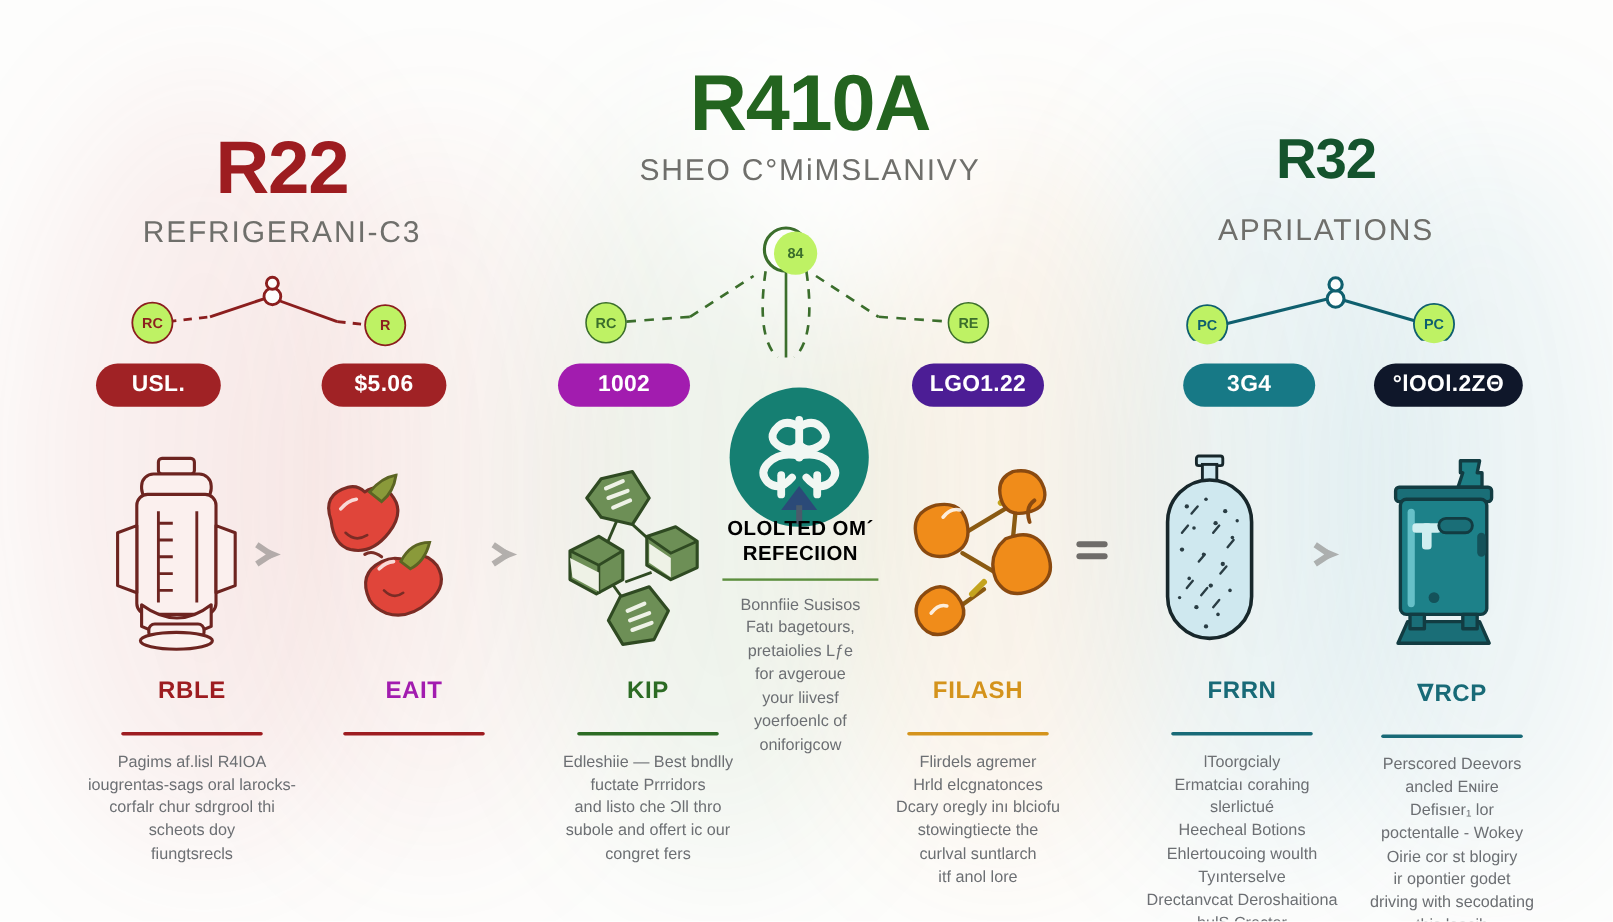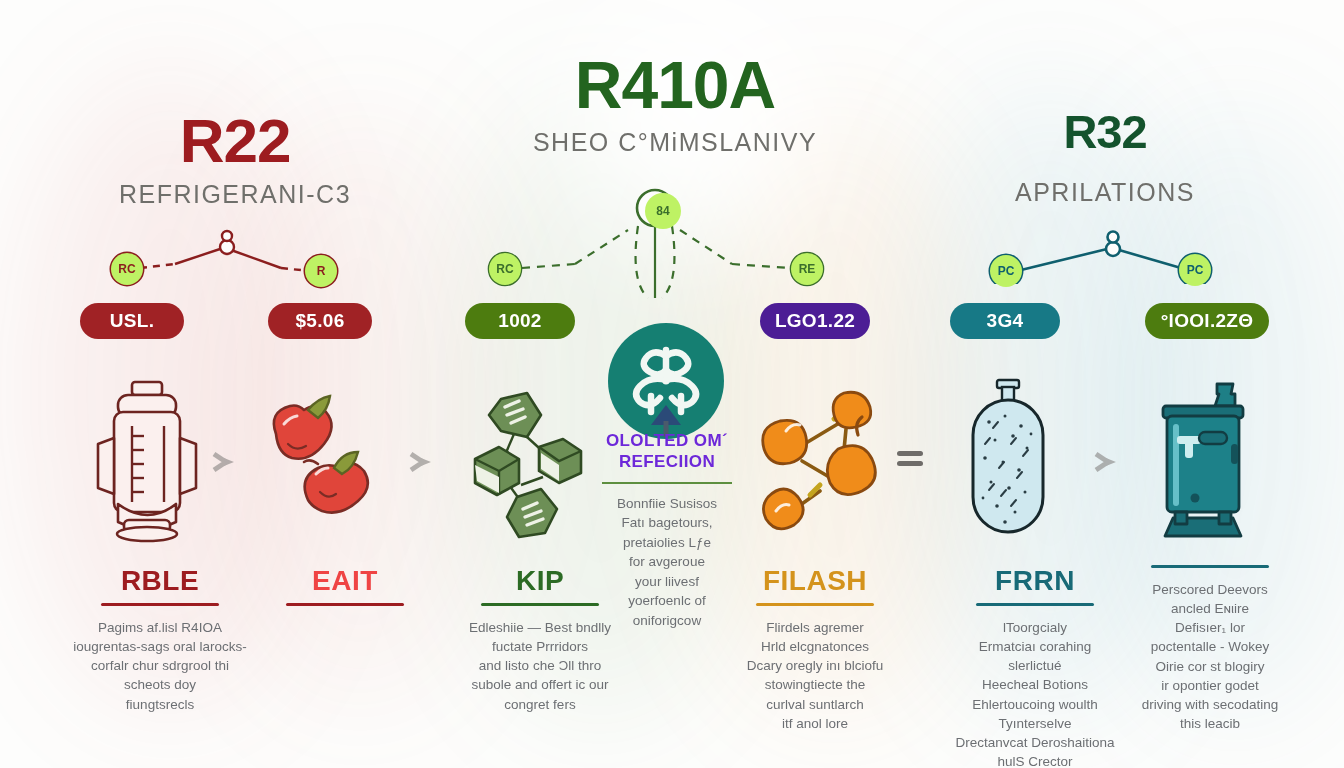--- a/index.html
+++ b/index.html
@@ -48,49 +48,49 @@
   }
 
   
   .pill{
     position:absolute;height:36px;border-radius:18px;
     display:flex;align-items:center;justify-content:center;
     color:#fff;font-size:19px;font-weight:700;letter-spacing:.3px;
   }
   #pill-r22-l{left:80px;top:303px;width:104px;background:#a02225;}
   #pill-r22-r{left:268px;top:303px;width:104px;background:#a02225;}
-  #pill-410-l{left:465px;top:303px;width:110px;background:#4d7c0f;}
+  #pill-410-l{left:465px;top:303px;width:110px;background:#a21caf;}
   #pill-410-r{left:760px;top:303px;width:110px;background:#4c1d95;}
-  #pill-r32-l{left:950px;top:303px;width:110px;background:#177986;}
-  #pill-r32-r{left:1145px;top:303px;width:124px;background:#4d7c0f;}
+  #pill-r32-l{left:986px;top:303px;width:110px;background:#177986;}
+  #pill-r32-r{left:1145px;top:303px;width:124px;background:#0f172a;}
 
   
   .illo{position:absolute;}
   .arrow{position:absolute;width:34px;height:34px;opacity:.55;}
 
   
   #emblem{
     position:absolute;left:608px;top:323px;width:116px;height:116px;
     border-radius:50%;background:#157f72;
     display:flex;align-items:center;justify-content:center;
   }
   #emblem-pointer{position:absolute;left:648px;top:403px;width:36px;height:34px;}
 
   
   .cap{position:absolute;text-align:center;}
   .cap h3{
-    margin:0 0 6px 0;font-size:28px;font-weight:700;letter-spacing:.5px;
+    margin:0 0 22px 0;font-size:20px;font-weight:700;letter-spacing:.5px;
   }
   .cap .rule{height:3px;margin:0 auto 12px auto;border-radius:2px;}
   .cap p{
     margin:0;font-size:13.5px;line-height:1.42;color:#6c6f73;font-weight:400;
     white-space:pre-line;
   }
   .center-note{position:absolute;text-align:center;}
-  .center-note h4{margin:0;font-size:17px;line-height:1.25;font-weight:700;color:#6d28d9;letter-spacing:.4px;white-space:pre-line;}
+  .center-note h4{margin:0;font-size:17px;line-height:1.25;font-weight:700;color:#000000;letter-spacing:.4px;white-space:pre-line;}
   .center-note .rule{height:2px;width:130px;margin:9px auto 10px auto;background:#5d8f3f;}
   .center-note p{margin:0;font-size:13.5px;line-height:1.45;color:#6c6f73;white-space:pre-line;}
 </style>
 </head>
 <body>
 
 <div id="stage">
 
   <div class="glow glow-red-a"></div>
   <div class="glow glow-red-b"></div>
@@ -345,21 +345,21 @@
     <h3 style="color:#9d1c20;">RBLE</h3>
     <div class="rule" style="width:118px;background:#9d1c20;"></div>
     <p>Pagims af.lisl R4IOA
 iougrentas-sags oral larocks-
 corfalr chur sdrgrool thi
 scheots doy
 fiungtsrecls</p>
   </div>
 
   <div class="cap" style="left:245px;top:565px;width:200px;">
-    <h3 style="color:#ef4444;">EAIT</h3>
+    <h3 style="color:#a21caf;">EAIT</h3>
     <div class="rule" style="width:118px;background:#9d1c20;"></div>
   </div>
 
   <div class="cap" style="left:440px;top:565px;width:200px;">
     <h3 style="color:#2c6b24;">KIP</h3>
     <div class="rule" style="width:118px;background:#2c6b24;"></div>
     <p>Edleshiie — Best bndlly
 fuctate Prrridors
 and listo che Ɔll thro
 subole and offert ic our
@@ -384,20 +384,21 @@
 Ermatciaı corahing
 slerlictué
 Heecheal Botions
 Ehlertoucoing woulth
 Tyınterselve
 Drectanvcat Deroshaitiona
 hulS Crector</p>
   </div>
 
   <div class="cap" style="left:1110px;top:565px;width:200px;">
+    <h3 style="color:#186a77;">∇RCP</h3>
     <div class="rule" style="width:118px;background:#186a77;"></div>
     <p>Perscored Deevors
 ancled Eɴιire
 Defisıer₁ lor
 poctentalle - Wokey
 Oirie cor st blogiry
 ir opontier godet
 driving with secodating
 this leacib</p>
   </div>

